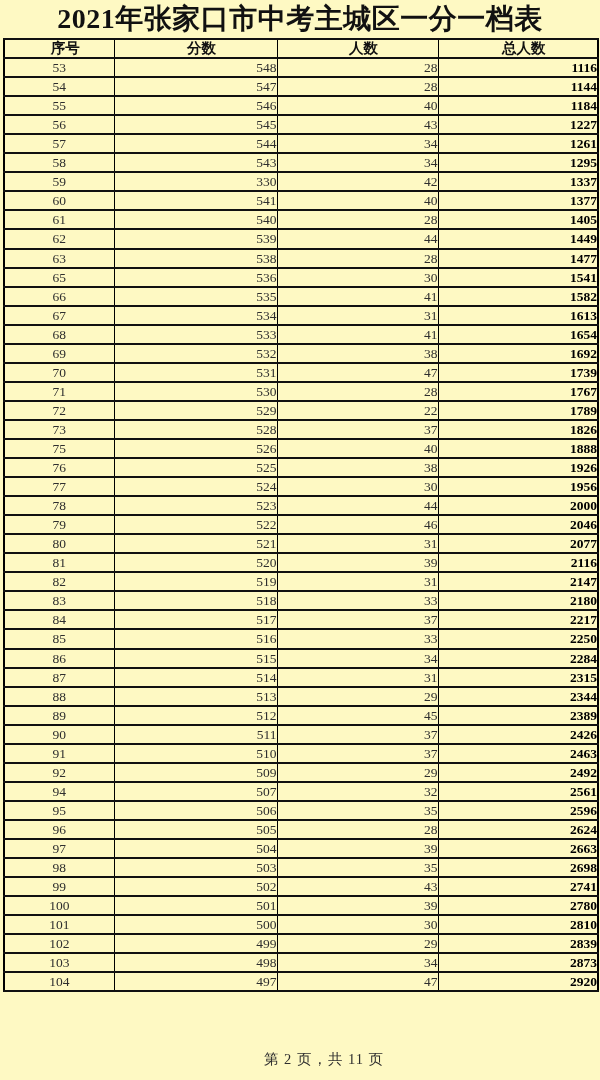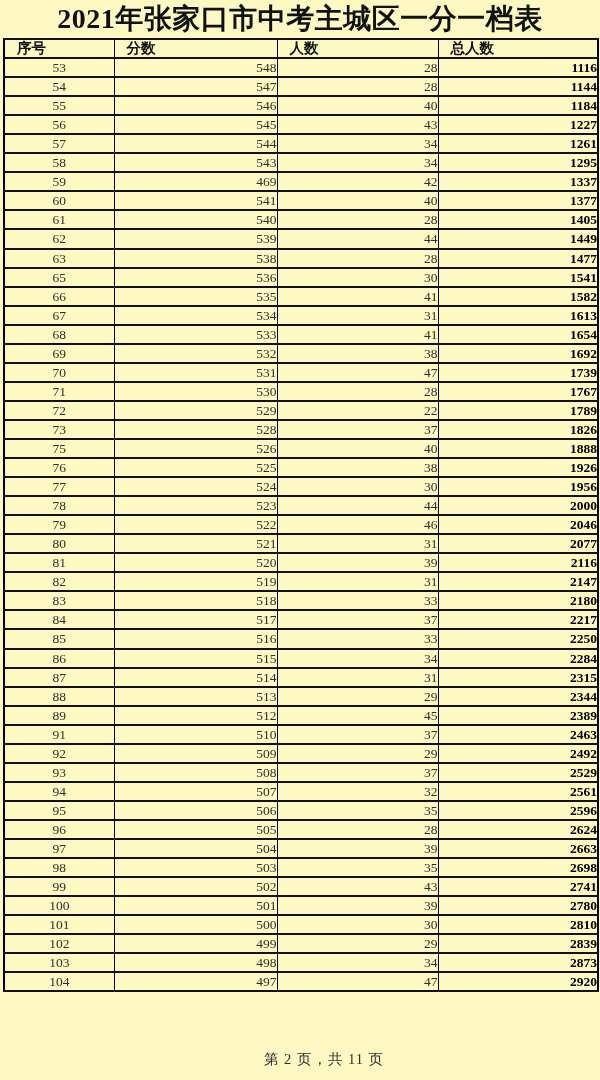--- a/index.html
+++ b/index.html
@@ -48,21 +48,21 @@
     height: 17.05px;
     padding: 0;
     font-size: 13.5px;
     line-height: 17px;
     overflow: hidden;
     white-space: nowrap;
   }
   table.score-table th {
     font-size: 14.5px;
     font-weight: bold;
-    text-align: left;
+    text-align: center;
     color: #111;
     padding-left: 12px;
   }
   col.col-serial { width: 110px; }
   col.col-score  { width: 163px; }
   col.col-count  { width: 161px; }
   col.col-total  { width: 160px; }
   td.c0 { text-align: center; color: #2e2e2e; margin-left: 31px; }
   td.c1 { text-align: right; padding-right: 3px; color: #2e2e2e; }
   td.c2 { text-align: right; padding-right: 3px; color: #2e2e2e; }
@@ -133,21 +133,21 @@
           <td class="c3">1261</td>
         </tr>
         <tr>
           <td class="c0">58</td>
           <td class="c1">543</td>
           <td class="c2">34</td>
           <td class="c3">1295</td>
         </tr>
         <tr>
           <td class="c0">59</td>
-          <td class="c1">469</td>
+          <td class="c1">330</td>
           <td class="c2">42</td>
           <td class="c3">1337</td>
         </tr>
         <tr>
           <td class="c0">60</td>
           <td class="c1">541</td>
           <td class="c2">40</td>
           <td class="c3">1377</td>
         </tr>
         <tr>
@@ -306,38 +306,38 @@
           <td class="c2">29</td>
           <td class="c3">2344</td>
         </tr>
         <tr>
           <td class="c0">89</td>
           <td class="c1">512</td>
           <td class="c2">45</td>
           <td class="c3">2389</td>
         </tr>
         <tr>
+          <td class="c0">90</td>
+          <td class="c1">511</td>
+          <td class="c2">37</td>
+          <td class="c3">2426</td>
+        </tr>
+        <tr>
           <td class="c0">91</td>
           <td class="c1">510</td>
           <td class="c2">37</td>
           <td class="c3">2463</td>
         </tr>
         <tr>
           <td class="c0">92</td>
           <td class="c1">509</td>
           <td class="c2">29</td>
           <td class="c3">2492</td>
         </tr>
         <tr>
-          <td class="c0">93</td>
-          <td class="c1">508</td>
-          <td class="c2">37</td>
-          <td class="c3">2529</td>
-        </tr>
-        <tr>
           <td class="c0">94</td>
           <td class="c1">507</td>
           <td class="c2">32</td>
           <td class="c3">2561</td>
         </tr>
         <tr>
           <td class="c0">95</td>
           <td class="c1">506</td>
           <td class="c2">35</td>
           <td class="c3">2596</td>

